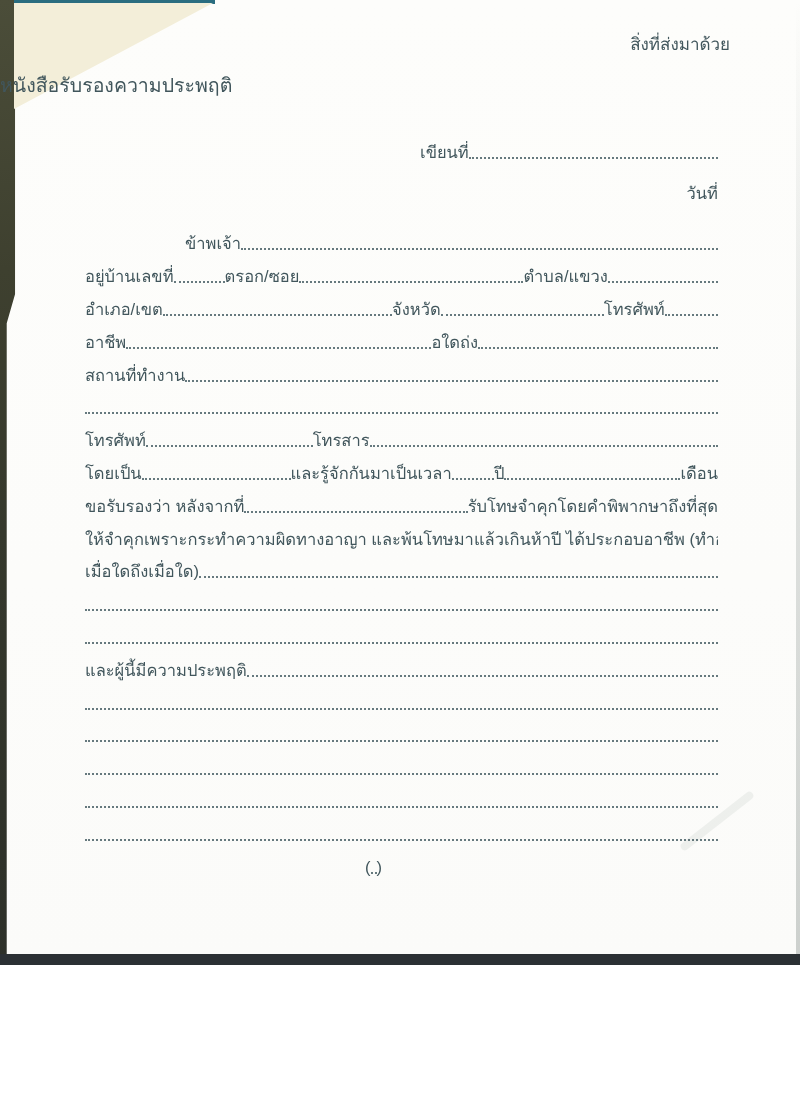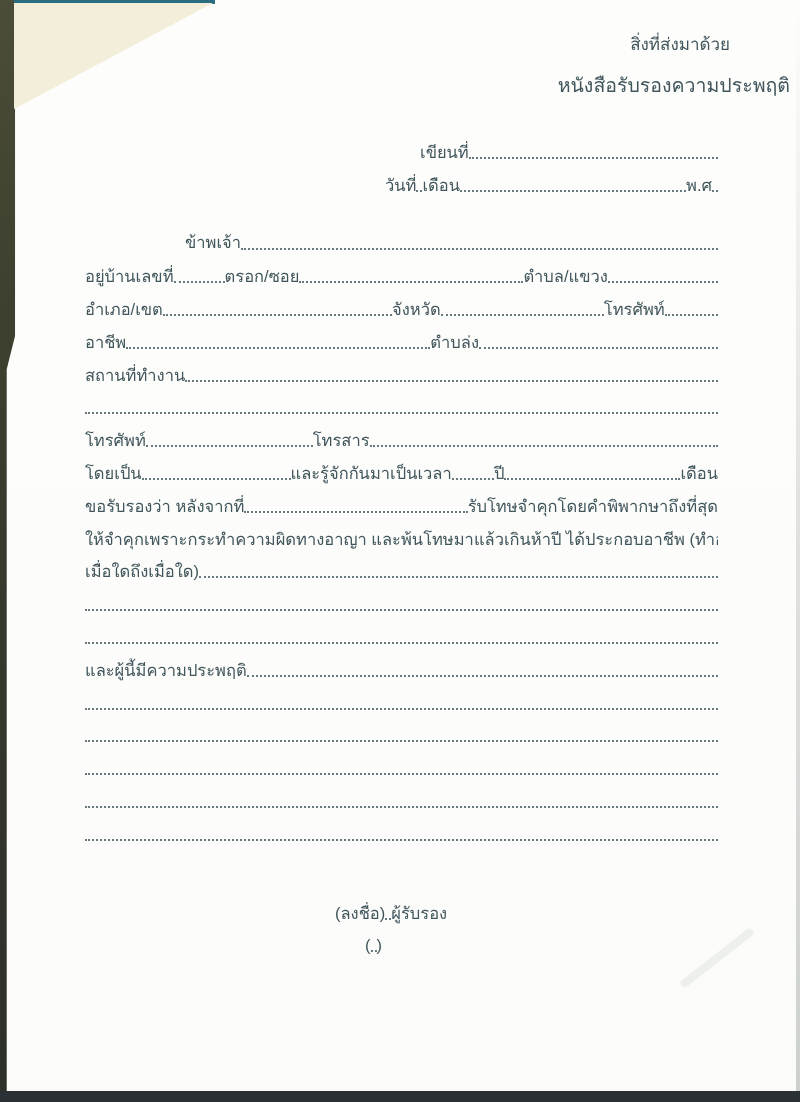--- a/index.html
+++ b/index.html
@@ -3,21 +3,21 @@
 <meta charset="utf-8">
 <style>
   * { margin:0; padding:0; box-sizing:border-box; }
   html,body { width:800px; }
   body {
     font-family:"Liberation Sans","DejaVu Sans",sans-serif;
     background:#ffffff;
   }
   .paper {
     position:relative;
-    width:800px; height:1102px;
+    width:800px; height:965px;
     background:linear-gradient(180deg,#fdfdfb 0%, #fcfcfa 60%, #fbfbf9 100%);
     overflow:hidden;
     color:#41565c;
   }
   
   .edge-left {
     position:absolute; left:0; top:0; bottom:0; width:16px;
     background:linear-gradient(180deg,#4b4d39 0%, #3e402f 28%, #35382c 55%, #2d3029 100%);
     clip-path:polygon(0 0, 94% 0, 94% 30.5%, 42% 33.5%, 42% 100%, 0 100%);
   }
@@ -43,21 +43,21 @@
     background:rgba(140,158,150,0.12);
     transform:rotate(-38deg); border-radius:4px;
   }
   
   .attachment-note {
     position:absolute; top:30px; right:70px;
     font-size:17px;
   }
   .doc-title {
     position:absolute; top:70px; left:0; right:10px;
-    text-align:right; font-size:19.5px; font-weight:normal;
+    text-align:left; font-size:19.5px; font-weight:normal;
   }
   .form-body {
     position:absolute; top:134px; left:85px; right:82px;
   }
   .row {
     display:flex; align-items:flex-end;
     height:32.8px; overflow:hidden;
   }
   .lbl {
     white-space:pre; flex:0 0 auto;
@@ -87,29 +87,29 @@
   <div class="smudge"></div>
 
   <div class="attachment-note">สิ่งที่ส่งมาด้วย</div>
   <div class="doc-title">หนังสือรับรองความประพฤติ</div>
 
   <div class="form-body">
       <div class="row" style="padding-left: 335px;">
         <span class="lbl">เขียนที่</span>
         <span class="dots" style="flex-grow: 1;"></span>
       </div>
-      <div class="row" style="padding-left: 300px;">
+      <div class="row" style="padding-left: 300px; flex-direction: column;">
         <span class="lbl">วันที่</span>
         <span class="dots fixed" style="width: 62px;"></span>
         <span class="lbl">เดือน</span>
         <span class="dots" style="flex-grow: 1;"></span>
         <span class="lbl">พ.ศ</span>
         <span class="dots fixed" style="width: 108px;"></span>
       </div>
-      <div class="row" style="padding-left: 100px; margin-top: 26px; font-family: Liberation Serif, serif;">
+      <div class="row" style="padding-left: 100px; margin-top: 26px;">
         <span class="lbl">ข้าพเจ้า</span>
         <span class="dots" style="flex-grow: 1;"></span>
       </div>
       <div class="row">
         <span class="lbl">อยู่บ้านเลขที่</span>
         <span class="dots" style="flex-grow: 44;"></span>
         <span class="lbl">ตรอก/ซอย</span>
         <span class="dots" style="flex-grow: 193;"></span>
         <span class="lbl">ตำบล/แขวง</span>
         <span class="dots" style="flex-grow: 95;"></span>
@@ -118,21 +118,21 @@
         <span class="lbl">อำเภอ/เขต</span>
         <span class="dots" style="flex-grow: 215;"></span>
         <span class="lbl">จังหวัด</span>
         <span class="dots" style="flex-grow: 153;"></span>
         <span class="lbl">โทรศัพท์</span>
         <span class="dots" style="flex-grow: 50;"></span>
       </div>
       <div class="row">
         <span class="lbl">อาชีพ</span>
         <span class="dots" style="flex-grow: 290;"></span>
-        <span class="lbl">ตำบล่ง</span>
+        <span class="lbl">อใดถ่ง</span>
         <span class="dots" style="flex-grow: 228;"></span>
       </div>
       <div class="row">
         <span class="lbl">สถานที่ทำงาน</span>
         <span class="dots" style="flex-grow: 1;"></span>
       </div>
       <div class="row">
         <span class="dots" style="flex-grow: 1;"></span>
       </div>
       <div class="row">
@@ -180,26 +180,20 @@
       </div>
       <div class="row">
         <span class="dots" style="flex-grow: 1;"></span>
       </div>
       <div class="row">
         <span class="dots" style="flex-grow: 1;"></span>
       </div>
       <div class="row">
         <span class="dots" style="flex-grow: 1;"></span>
       </div>
-      <div class="row" style="padding-left: 250px; margin-top: 46px;">
-        <span class="lbl">(ลงชื่อ)</span>
-        <span class="dots fixed" style="width: 163px;"></span>
-        <span class="lbl">ผู้รับรอง</span>
-        <span class="spacer" style="flex-grow: 1;"></span>
-      </div>
       <div class="row" style="padding-left: 280px;">
         <span class="lbl">(</span>
         <span class="dots fixed" style="width: 185px;"></span>
         <span class="lbl">)</span>
         <span class="spacer" style="flex-grow: 1;"></span>
       </div>
     </div>
 
 </div>
 

